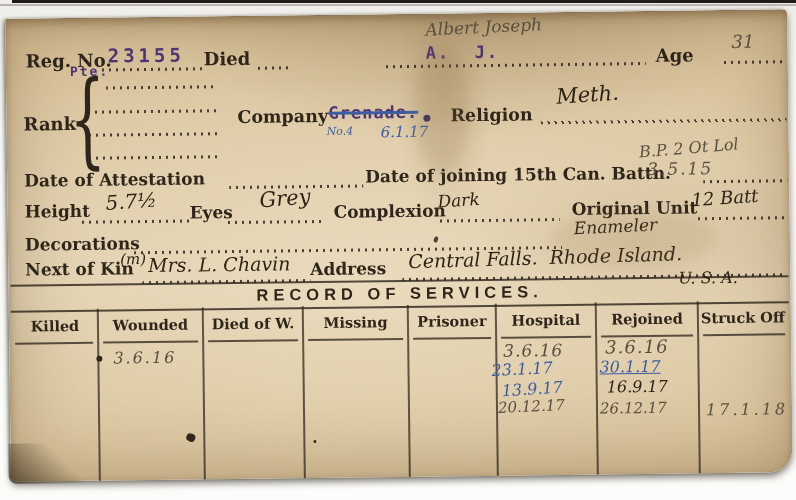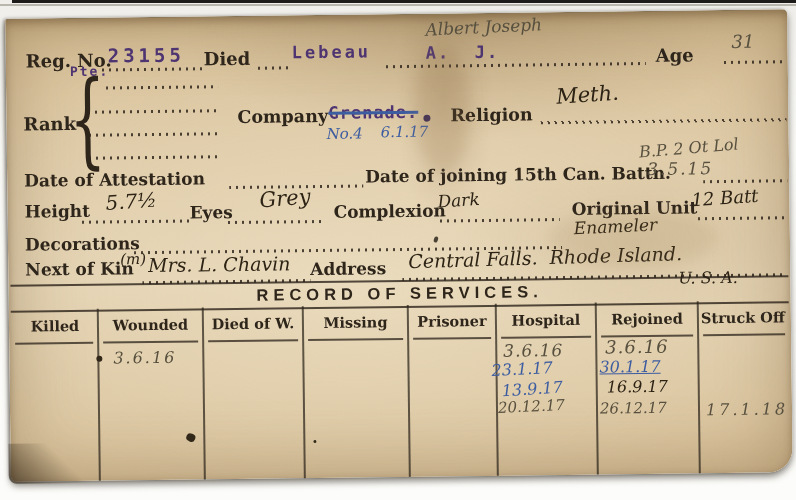--- a/index.html
+++ b/index.html
@@ -45,40 +45,39 @@
   <div class="topline"></div>
   <div class="topline2"></div>
 
   <div class="card">
 
     <span class="lbl" style="left:20px;top:31px;font-size:18px;">Reg. No.</span>
     <div class="dots" style="left:96px;top:50px;width:102px;"></div>
     <span class="type" style="left:102px;top:26px;font-size:19px;letter-spacing:4px;">23155</span>
     <span class="lbl" style="left:198px;top:31px;font-size:18px;">Died</span>
     <div class="dots" style="left:252px;top:50px;width:34px;"></div>
-    <span class="type" style="left:286px;top:26px;font-size:17px;letter-spacing:3px;">Lebeau</span>
     <div class="dots" style="left:380px;top:50px;width:260px;"></div>
     <span class="type" style="left:420px;top:28px;font-size:17px;letter-spacing:2px;">A.  J.</span>
     <span class="hw pencil" style="left:420px;top:3px;font-size:17px;transform:rotate(-2deg);">Albert Joseph</span>
     <span class="lbl" style="left:650px;top:33px;font-size:18px;">Age</span>
     <span class="hw pencil" style="left:726px;top:20px;font-size:18px;">31</span>
     <div class="dots" style="left:718px;top:50px;width:60px;"></div>
 
     <span class="type" style="left:64px;top:45px;font-size:13px;letter-spacing:2px;">Pte.</span>
     <div class="dots" style="left:100px;top:68px;width:112px;"></div>
     <span class="lbl" style="left:17px;top:94px;font-size:18px;">Rank</span>
     <span class="brace" style="left:48px;top:50px;">{</span>
     <div class="dots" style="left:82px;top:92px;width:130px;"></div>
     <div class="dots" style="left:82px;top:115px;width:130px;"></div>
     <div class="dots" style="left:82px;top:138px;width:130px;"></div>
 
     <span class="lbl" style="left:231px;top:90px;font-size:17.5px;">Company</span>
     <span class="type struck" style="left:322px;top:87px;font-size:17px;letter-spacing:1px;">Grenade.</span>
     <div class="spot" style="left:417px;top:100px;width:7px;height:7px;background:#3b2c5a;"></div>
-    <span class="hw blue" style="left:320px;top:109px;font-size:15px;">No.4</span>
+    <span class="hw blue" style="left:320px;top:109px;font-size:11px;">No.4</span>
     <span class="hw blue" style="left:374px;top:108px;font-size:15px;">6.1.17</span>
     <span class="lbl" style="left:444px;top:91px;font-size:17.5px;">Religion</span>
     <div class="dots" style="left:534px;top:108px;width:246px;"></div>
     <span class="hw dark" style="left:550px;top:70px;font-size:21px;transform:rotate(-3deg);">Meth.</span>
     <span class="hw pencil" style="left:632px;top:127px;font-size:16px;transform:rotate(-4deg);">B.P. 2 Ot Lol</span>
 
     <span class="lbl" style="left:17px;top:151px;font-size:17px;">Date of Attestation</span>
     <div class="dots" style="left:222px;top:169px;width:134px;"></div>
     <span class="lbl" style="left:358px;top:151px;font-size:17px;">Date of joining 15th Can. Battn.</span>
     <span class="hw pencil" style="left:640px;top:147px;font-size:17px;letter-spacing:2px;">3.5.15</span>

